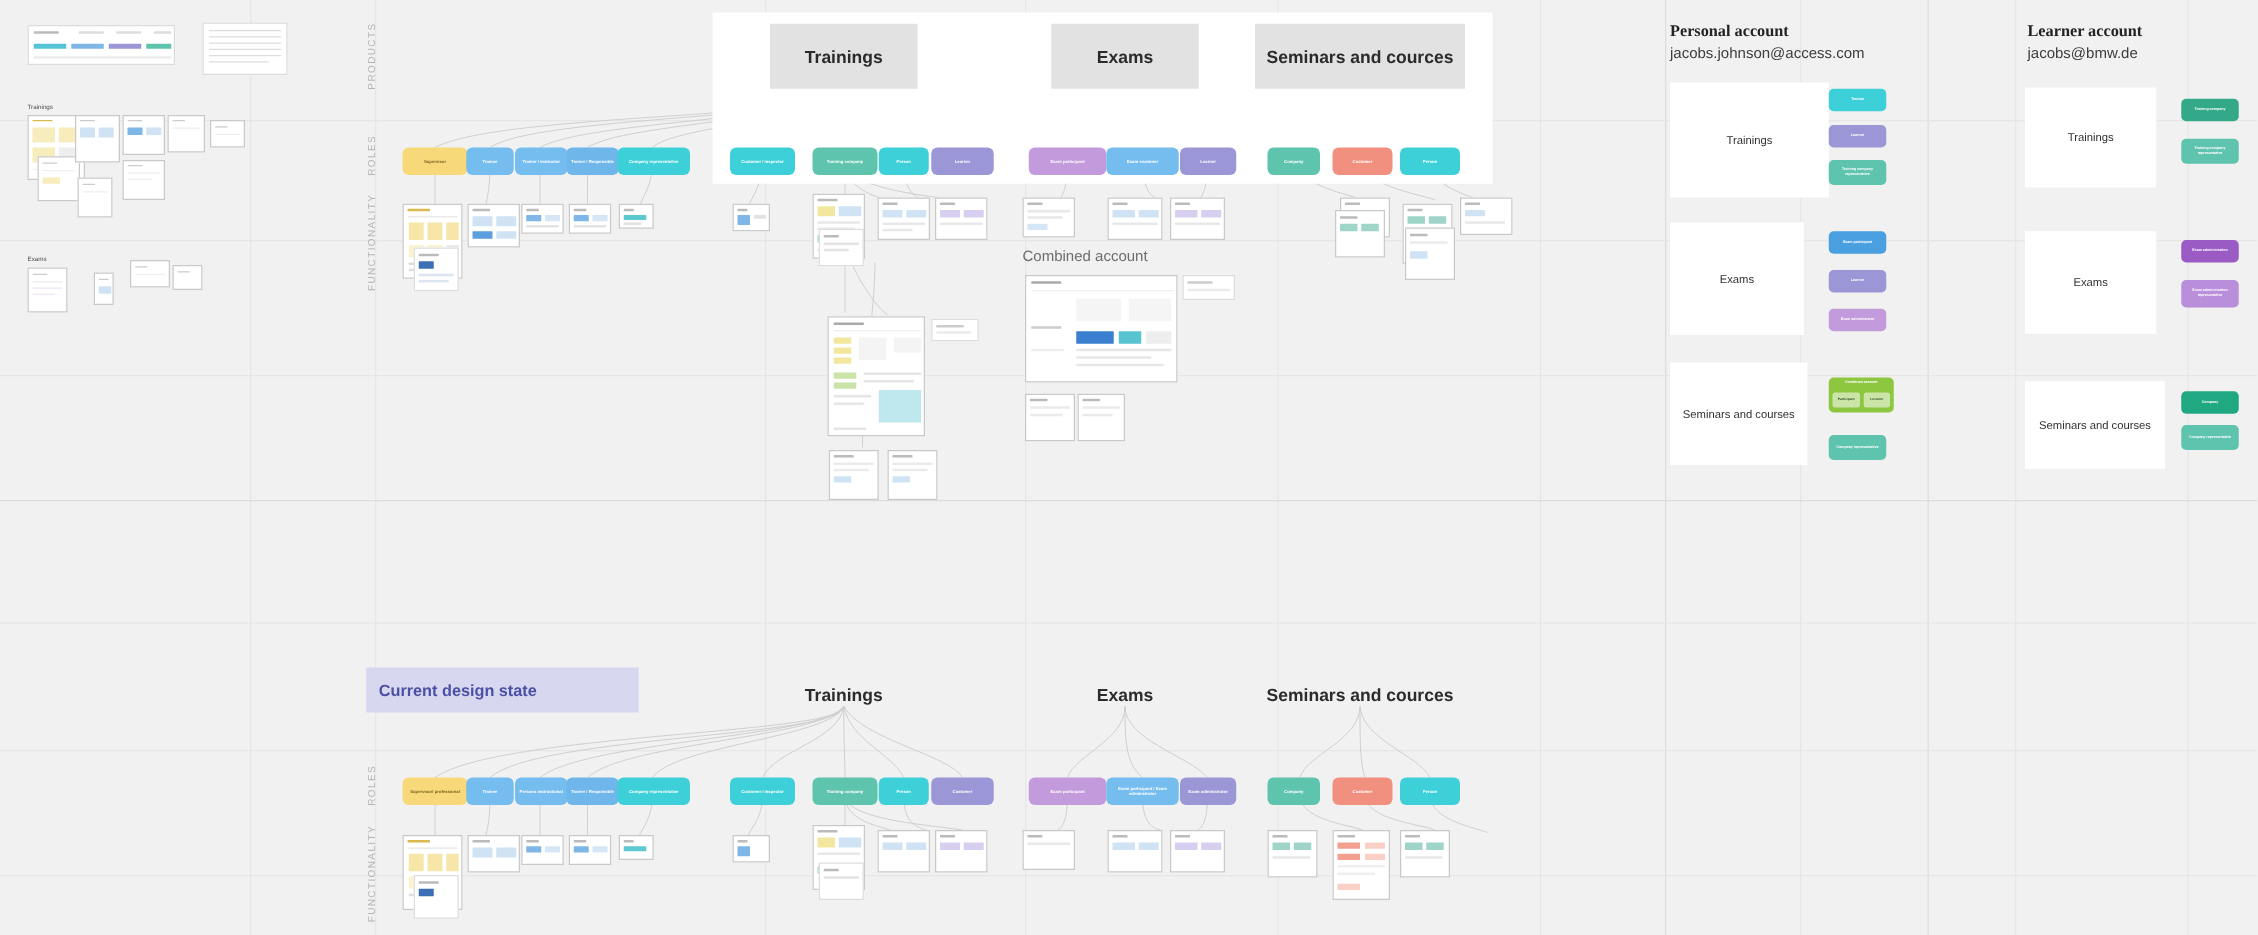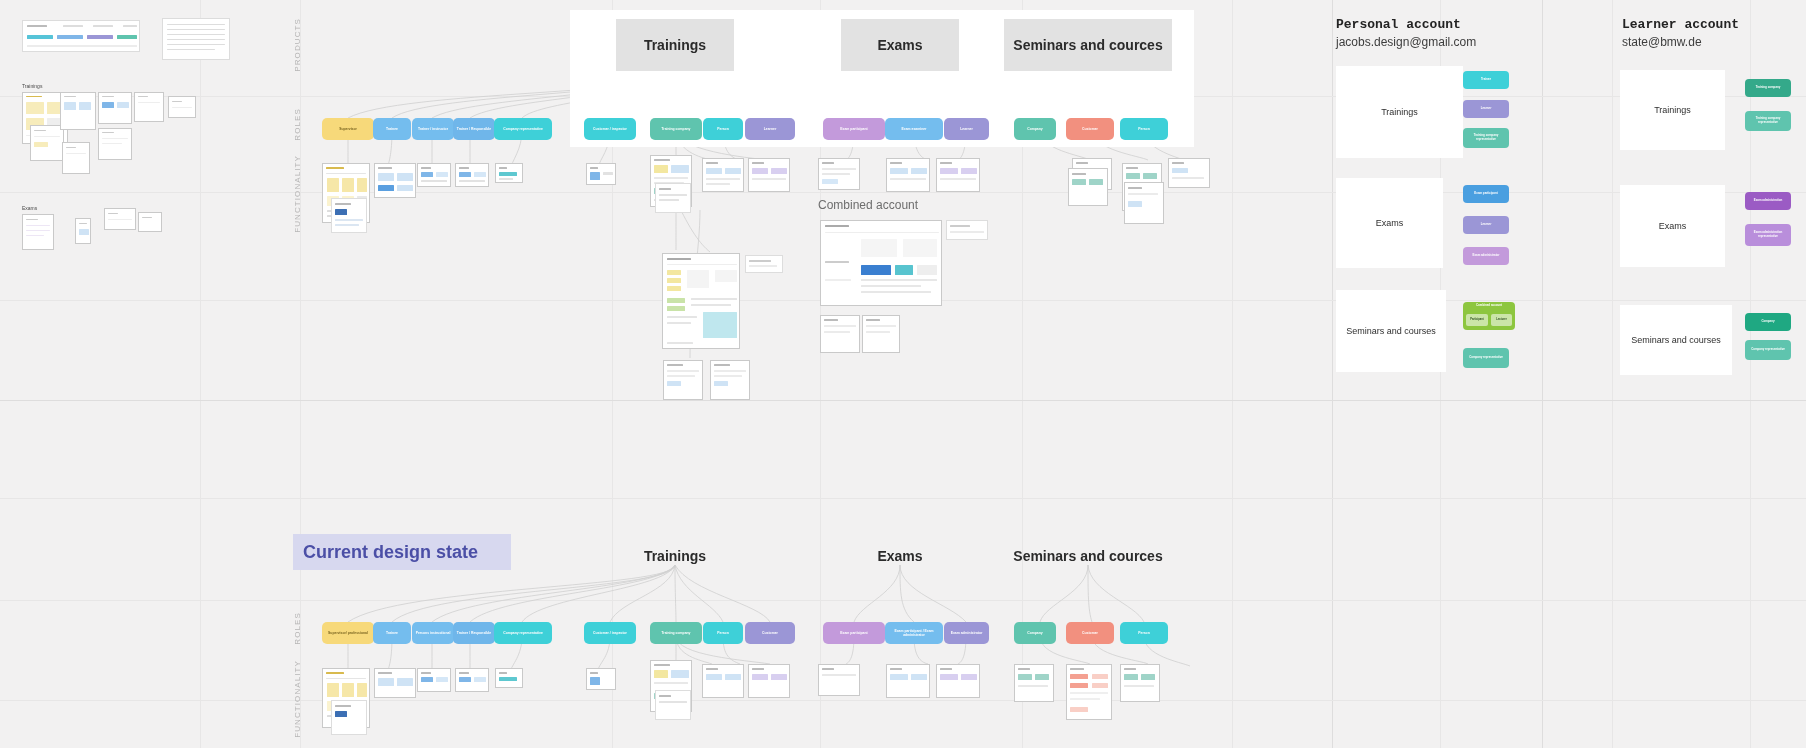--- a/index.html
+++ b/index.html
@@ -71,38 +71,38 @@
   }
   .wf.noborder { border: 1px solid #dcdcdc; }
   .wf .ln { position: absolute; border-radius: .5px; }
 
   
   .state-title {
     position: absolute;
     background: #d7d8ef;
     display: flex; align-items: center;
     padding-left: 10px;
-    font-size: 18px; font-weight: 700;
+    font-size: 13px; font-weight: 700;
     color: #4b4fa6;
     font-family: "Liberation Sans", sans-serif;
   }
 
   
   .combined-label {
     position: absolute;
     font-size: 12px;
     color: #6d6d6d;
     font-family: "Liberation Sans", sans-serif;
   }
 
   
   .acct-title {
     position: absolute;
     font-size: 13px; font-weight: 700; color: #232323;
-    font-family: Liberation Mono, monospace;
+    font-family: Liberation Serif, serif;
   }
   .acct-mail {
     position: absolute;
     font-size: 12px; color: #3d3d3d;
     font-family: "Liberation Sans", sans-serif;
   }
   .acct-card {
     position: absolute;
     background: #ffffff;
     display: flex; align-items: center; justify-content: center;
@@ -539,38 +539,38 @@
   </div>
   <div class="wf" style="left:104px; top:208px; width:32px; height:22px;">
     <div class="ln" style="left:3px;top:4px;width:10px;height:1.2px;background:#ccc"></div>
     <div class="ln" style="left:3px;top:10px;width:24px;height:1.2px;background:#eee"></div>
   </div>
   <div class="wf" style="left:138px; top:212px; width:24px; height:20px;">
     <div class="ln" style="left:3px;top:4px;width:10px;height:1.2px;background:#ccc"></div>
   </div>
 
   <div class="acct-title" style="left:1336px; top:17px;">Personal account</div>
-  <div class="acct-mail" style="left:1336px; top:35px;">jacobs.design@gmail.com</div>
+  <div class="acct-mail" style="left:1336px; top:35px;">jacobs.johnson@access.com</div>
 
   <div class="acct-card" style="left:1336px; top:66px; width:127px; height:92px;">Trainings</div>
   <div class="acct-chip" style="left:1463px; top:71px; width:46px; height:18px; background:#3ed0d8;">Trainee</div>
   <div class="acct-chip" style="left:1463px; top:100px; width:46px; height:18px; background:#9b96d6;">Learner</div>
   <div class="acct-chip" style="left:1463px; top:128px; width:46px; height:20px; background:#5fc4ae;">Training company representative</div>
 
   <div class="acct-card" style="left:1336px; top:178px; width:107px; height:90px;">Exams</div>
   <div class="acct-chip" style="left:1463px; top:185px; width:46px; height:18px; background:#4a9fe0;">Exam participant</div>
   <div class="acct-chip" style="left:1463px; top:216px; width:46px; height:18px; background:#9b96d6;">Learner</div>
   <div class="acct-chip" style="left:1463px; top:247px; width:46px; height:18px; background:#c39adb;">Exam administrator</div>
 
   <div class="acct-card" style="left:1336px; top:290px; width:110px; height:82px;">Seminars and courses</div>
   <div class="acct-chip group" style="left:1463px; top:302px; width:52px; height:28px; background:#8dc63f;">Combined account<span class="sub" style="left:3px;top:12px;width:22px;height:12px;">Participant</span><span class="sub" style="left:28px;top:12px;width:21px;height:12px;">Lecturer</span></div>
   <div class="acct-chip" style="left:1463px; top:348px; width:46px; height:20px; background:#5fc4ae;">Company representative</div>
 
   <div class="acct-title" style="left:1622px; top:17px;">Learner account</div>
-  <div class="acct-mail" style="left:1622px; top:35px;">state@bmw.de</div>
+  <div class="acct-mail" style="left:1622px; top:35px;">jacobs@bmw.de</div>
 
   <div class="acct-card" style="left:1620px; top:70px; width:105px; height:80px;">Trainings</div>
   <div class="acct-chip" style="left:1745px; top:79px; width:46px; height:18px; background:#34a98a;">Training company</div>
   <div class="acct-chip" style="left:1745px; top:111px; width:46px; height:20px; background:#5fc4ae;">Training company representative</div>
 
   <div class="acct-card" style="left:1620px; top:185px; width:105px; height:82px;">Exams</div>
   <div class="acct-chip" style="left:1745px; top:192px; width:46px; height:18px; background:#9b5bc4;">Exam administration</div>
   <div class="acct-chip" style="left:1745px; top:224px; width:46px; height:22px; background:#b98edb;">Exam administration representative</div>
 
   <div class="acct-card" style="left:1620px; top:305px; width:112px; height:70px;">Seminars and courses</div>

